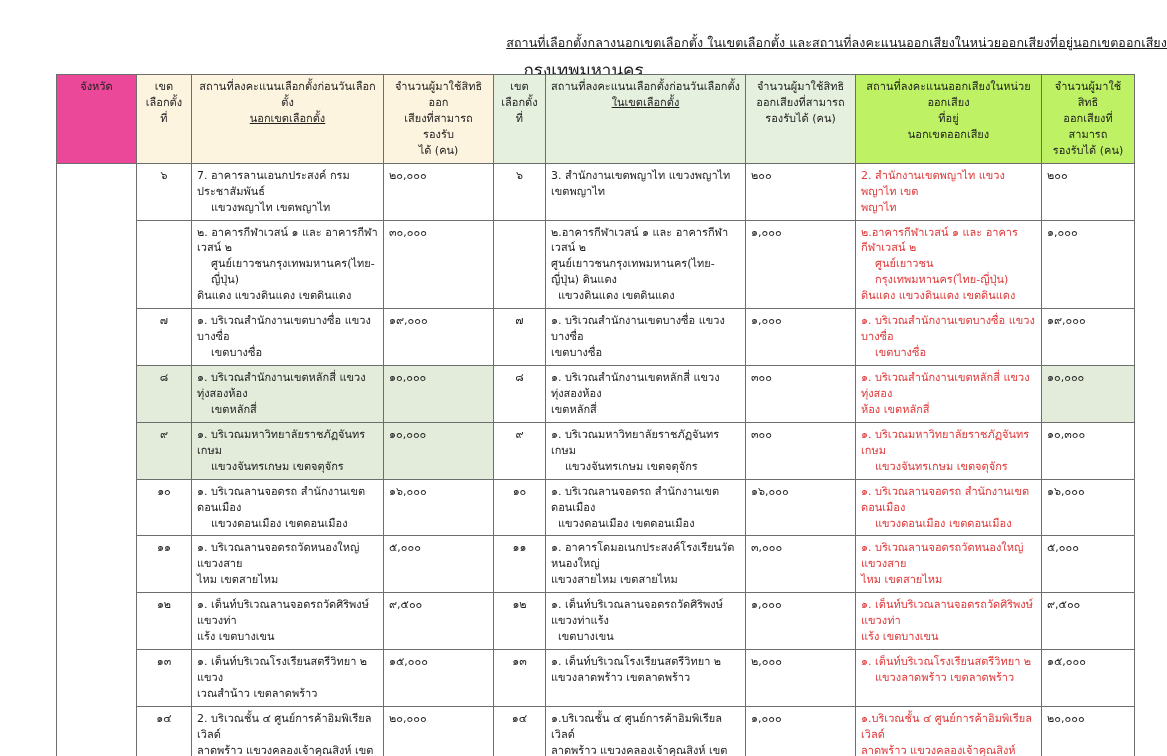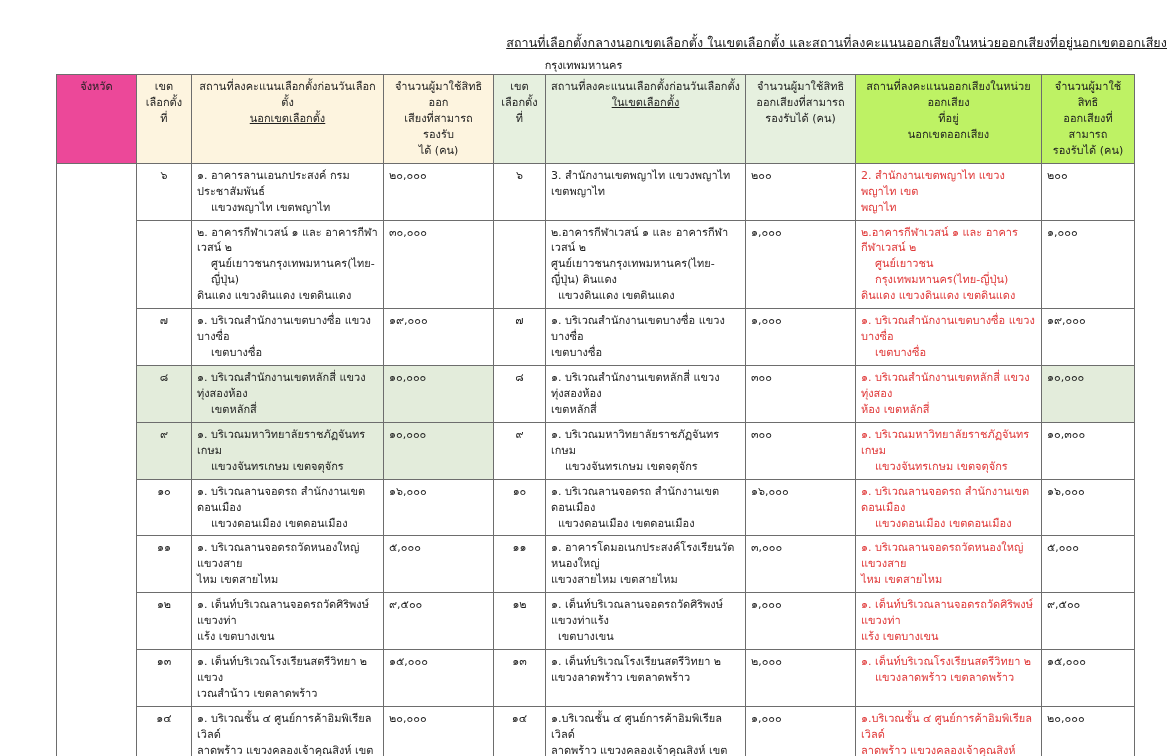--- a/index.html
+++ b/index.html
@@ -24,21 +24,21 @@
     text-align: right;
     font-size: 12.5px;
     color: #1a1a1a;
     letter-spacing: .1px;
   }
   .doc-title span.u { text-decoration: underline; }
   .doc-subtitle {
     position: absolute;
     top: 56px; left: 0; width: 1167px;
     text-align: center;
-    font-size: 11px;
+    font-size: 17px;
     color: #1a1a1a;
   }
 
   
   table.sheet {
     position: absolute;
     top: 74px;
     left: 56px;
     width: 1078px;
     border-collapse: collapse;
@@ -159,21 +159,21 @@
           <span>ออกเสียงที่สามารถ</span><br>
           <span>รองรับได้ (คน)</span>
         </th>
       </tr>
     </thead>
     <tbody id="tbody">
         <tr>
           <td class="prov" rowspan="13"></td>
           <td class="zone">๖</td>
           <td class="place ">
-            <span class="ind0">๑. อาคารลานเอนกประสงค์ กรมประชาสัมพันธ์</span>
+            <span class="ind0">7. อาคารลานเอนกประสงค์ กรมประชาสัมพันธ์</span>
             <span class="ind1">แขวงพญาไท เขตพญาไท</span>
           </td>
           <td class="cap">๒๐,๐๐๐</td>
           <td class="zone">๖</td>
           <td class="place ">
             <span class="ind0">3. สำนักงานเขตพญาไท แขวงพญาไท เขตพญาไท</span>
           </td>
           <td class="cap">๒๐๐</td>
           <td class="place red">
             <span class="ind0">2. สำนักงานเขตพญาไท แขวงพญาไท เขต</span>
@@ -332,21 +332,21 @@
           <td class="cap">๒,๐๐๐</td>
           <td class="place red">
             <span class="ind0">๑. เต็นท์บริเวณโรงเรียนสตรีวิทยา ๒</span>
             <span class="ind1">แขวงลาดพร้าว เขตลาดพร้าว</span>
           </td>
           <td class="cap">๑๕,๐๐๐</td>
         </tr>
         <tr>
           <td class="zone">๑๔</td>
           <td class="place ">
-            <span class="ind0">๑. บริเวณชั้น ๔ ศูนย์การค้าอิมพิเรียลเวิลด์</span>
+            <span class="ind0">2. บริเวณชั้น ๔ ศูนย์การค้าอิมพิเรียลเวิลด์</span>
             <span class="ind0">ลาดพร้าว  แขวงคลองเจ้าคุณสิงห์ เขตวัง</span>
           </td>
           <td class="cap">๒๐,๐๐๐</td>
           <td class="zone">๑๔</td>
           <td class="place ">
             <span class="ind0">๑.บริเวณชั้น ๔ ศูนย์การค้าอิมพิเรียลเวิลด์</span>
             <span class="ind0">ลาดพร้าว  แขวงคลองเจ้าคุณสิงห์ เขตวังทองหลาง</span>
           </td>
           <td class="cap">๑,๐๐๐</td>
           <td class="place red">

